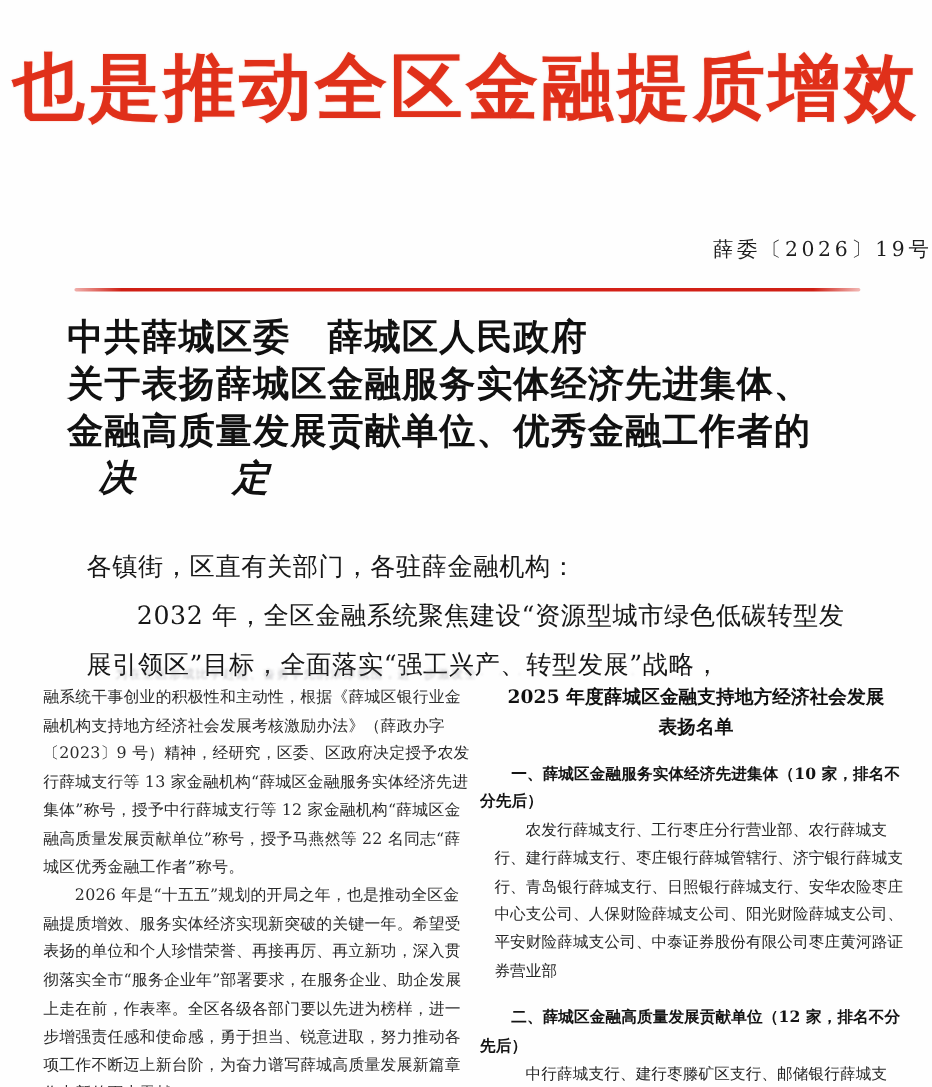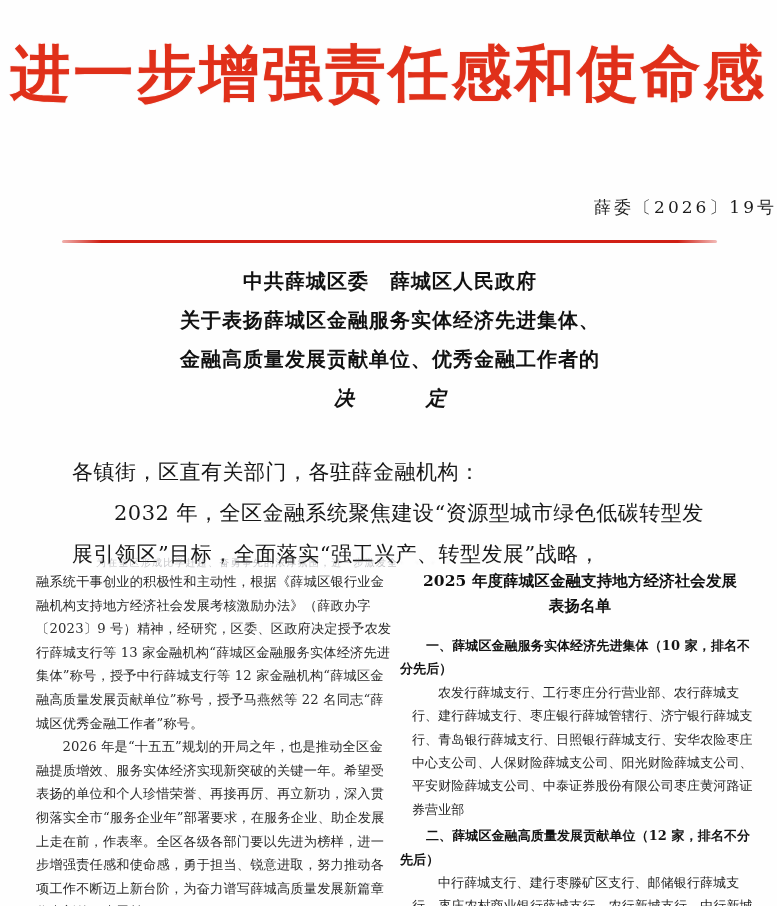--- a/index.html
+++ b/index.html
@@ -65,23 +65,23 @@
                 rgba(214,32,22,0.3) 100%);
     border-radius: 2px;
   }
 
   
   .doc-title {
     position: absolute;
     top: 262px;
     left: 56px;
     width: 668px;
-    text-align: center;
-    font-weight: 700;
-    font-size: 20px;
+    text-align: left;
+    font-weight: 700;
+    font-size: 30px;
     line-height: 39px;
     letter-spacing: 1px;
     color: #111;
   }
   .doc-title .tline { display: block; white-space: nowrap; }
   .doc-title .tline-decision { letter-spacing: 26px; padding-left: 26px; font-style: italic; }
 
   
   .body-open {
     position: absolute;
@@ -161,32 +161,32 @@
     margin-bottom: 16px;
   }
   .attach-title span { display: block; }
   .col-right p { margin: 0; }
   .col-right .sec-head {
     text-indent: 2em;
     font-weight: 700;
     color: #141414;
   }
   .col-right .sec-body { text-indent: 2em; margin-left: 12px; }
-  .col-right .sec-gap { margin-top: 3px; }
+  .col-right .sec-gap { margin-top: 16px; }
   .clip-bottom {
     overflow: hidden;
   }
 </style>
 </head>
 <body>
 
 <div id="page">
 
   <div class="letterhead">
-    <div class="letterhead-title">进一步增强责任感和使命感</div>
+    <div class="letterhead-title">也是推动全区金融提质增效</div>
   </div>
 
   <div class="doc-number">薛委〔2026〕19号</div>
 
   <div class="red-rule"></div>
 
   <div class="doc-title">
     <span class="tline">中共薛城区委　薛城区人民政府</span>
     <span class="tline">关于表扬薛城区金融服务实体经济先进集体、</span>
     <span class="tline">金融高质量发展贡献单位、优秀金融工作者的</span>

